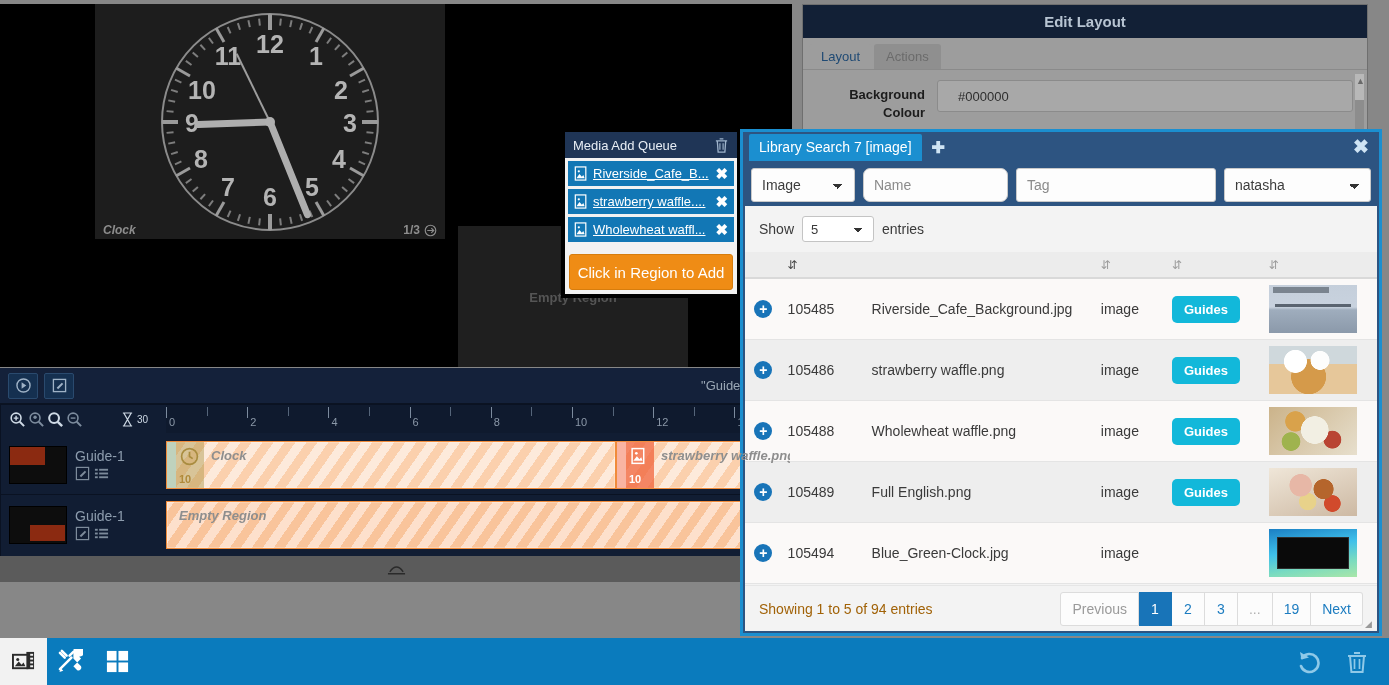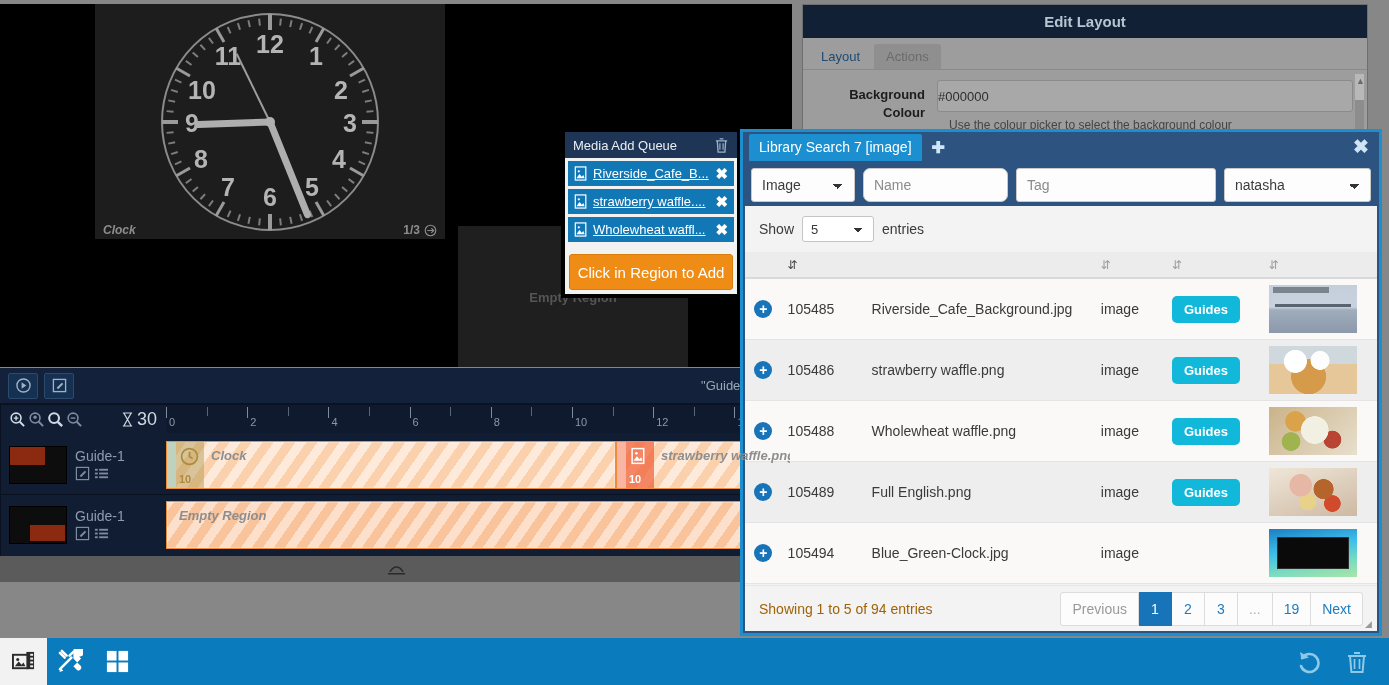--- a/index.html
+++ b/index.html
@@ -77,21 +77,21 @@
   }
   .tl-toolbar {
     position: absolute; left: 0; top: 0; width: 165px; height: 28px;
     display: flex; align-items: center; gap: 2px; padding-left: 8px;
     background: #111d33;
   }
   .tl-zicon { color: #c9d4e0; cursor: pointer; display:flex; }
   .tl-dur {
     position: absolute; left: 120px; top: 0; height: 28px;
     display: flex; align-items: center; gap: 3px;
-    color: #cdd8e4; font-size: 18px;
+    color: #cdd8e4; font-size: 10px;
   }
   .tl-ruler {
     position: absolute; left: 165px; top: 0; right: 0; height: 28px;
     background: #0f1a2e; overflow: hidden;
   }
   .tl-tick {
     position: absolute; top: 2px; width: 1px; height: 9px; background: #55657a;
   }
   .tl-tick.major { height: 11px; background: #7c8b9e; }
   .tl-tlabel {
@@ -192,21 +192,21 @@
   .el-tab.active { background: #9d9d9d; color: #1f4a74; }
   .el-tab.inactive { color: #6b6b6b; background: #8f8f8f; }
   .el-form { display: flex; align-items: flex-start; padding: 10px 14px 0 14px; }
   .el-label {
     width: 120px; text-align: right; padding-right: 12px; padding-top: 6px;
     font-size: 13px; font-weight: bold; color: #1c1c1c; line-height: 1.35;
   }
   .el-input {
     flex: 1; height: 32px; background: #a8a8a8;
     border: 1px solid #8b8b8b; border-radius: 3px;
-    color: #2e2e2e; font-size: 13px; padding: 0 0;
+    color: #2e2e2e; font-size: 13px; padding: 0 20px;
     font-family: "Liberation Sans", sans-serif;
   }
   .el-help {
     position: absolute; left: 146px; top: 80px;
     font-size: 12px; color: #444;
   }
   .el-scroll {
     position: absolute; right: 3px; top: 36px; width: 9px; height: 88px;
     background: #8d8d8d;
   }
@@ -754,21 +754,20 @@
     <div class="el-title">Edit Layout</div>
     <div class="el-body">
       <div class="el-tabs">
         <div class="el-tab active">Layout</div>
         <div class="el-tab inactive">Actions</div>
       </div>
       <div class="el-form">
         <div class="el-label">Background Colour</div>
         <input class="el-input" type="text" value="#000000" style="">
       </div>
-      <div class="el-help">Use the colour picker to select the background colour</div>
       <div class="el-scroll">
         <div class="el-scroll-thumb"></div>
       </div>
       <div class="el-scroll-arrow">▲</div>
     </div>
   </div>
 
   <div class="ghost-panel">
     <div class="ghost-title">Image</div>
     <div>Pick an image from the Library to use as your background. Please</div>

